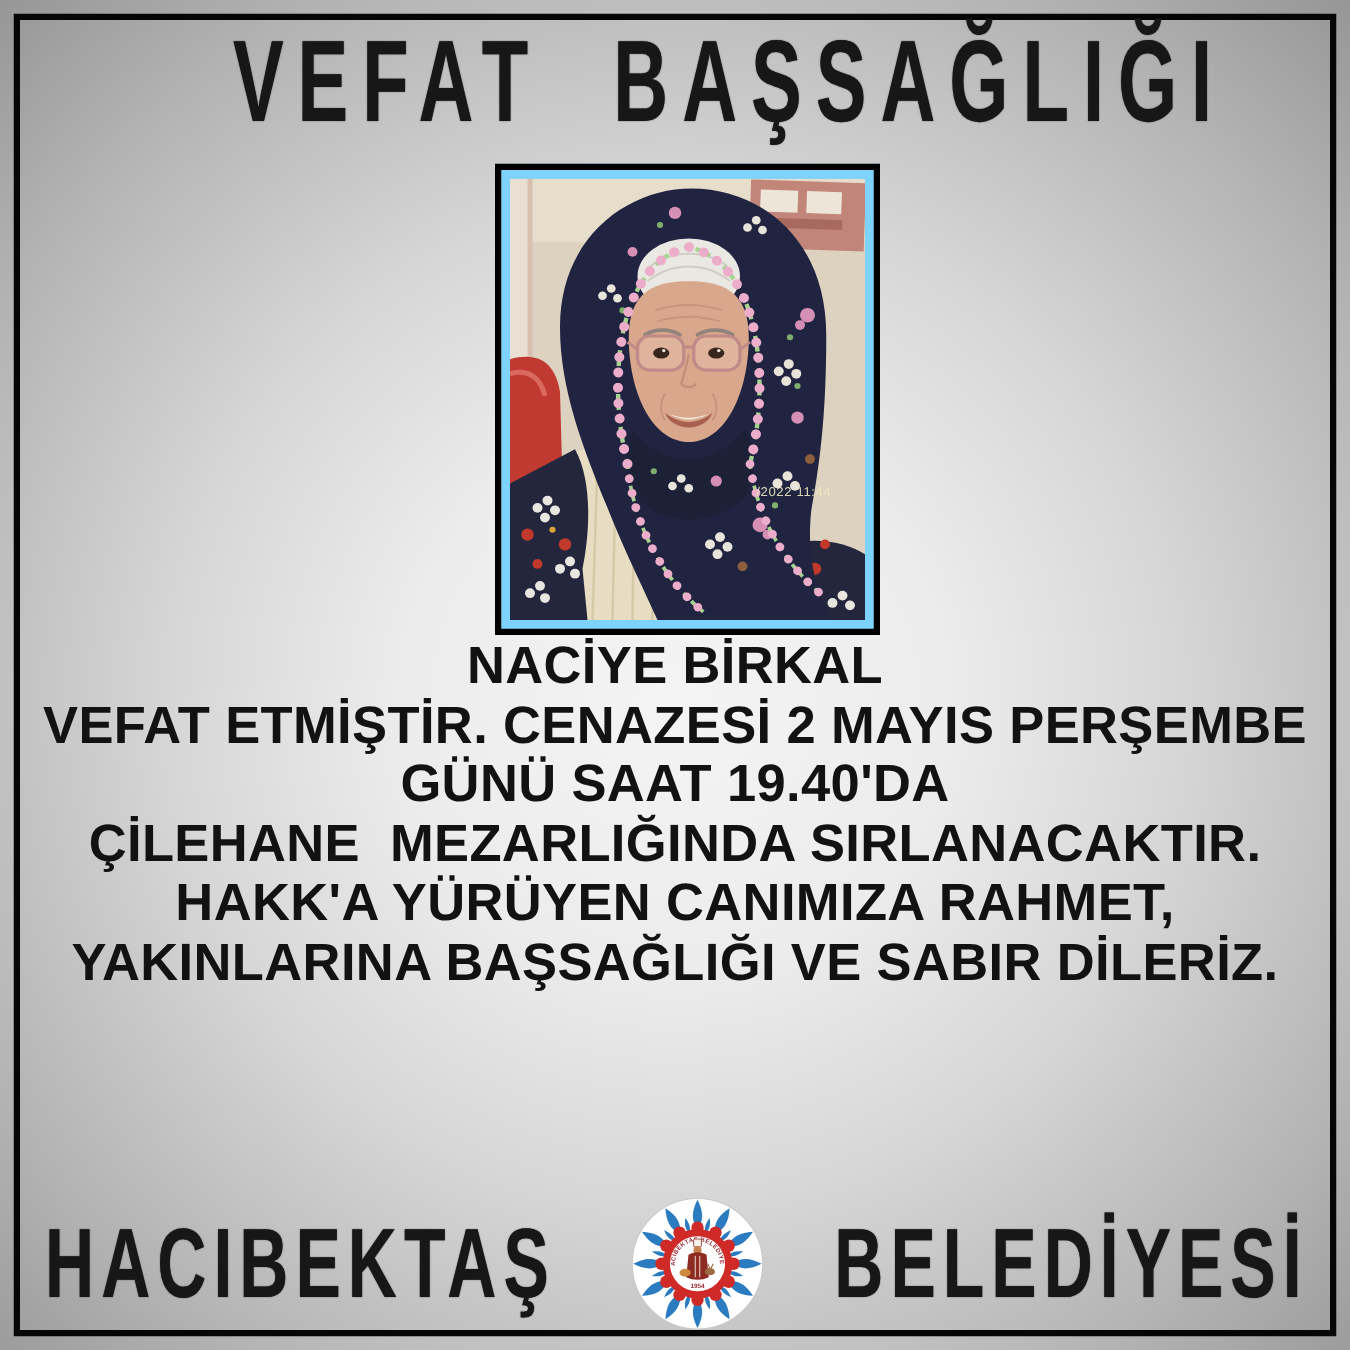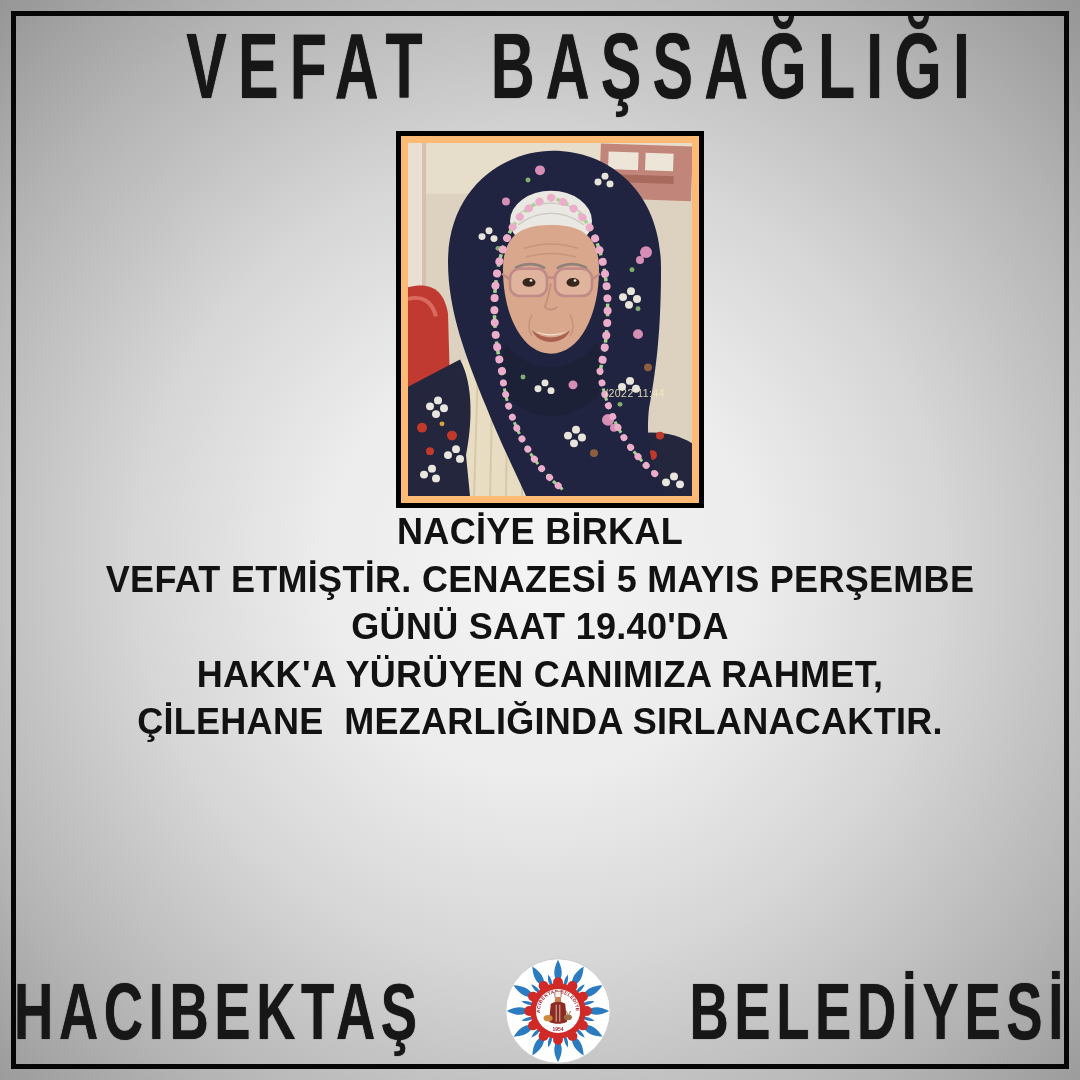--- a/index.html
+++ b/index.html
@@ -23,37 +23,37 @@
     text-shadow: 0 0 1px #2a2a2a;
     transform: scale(0.80, 1.22);
     transform-origin:center;
   }
   .title-line { top:22px;text-align:right; }
   .title-line .grunge { font-size:76px; letter-spacing:14px; word-spacing:36px; }
 
   
   .photo-frame {
     position:absolute; left:396px; top:131px; width:308px; height:377px;
-    background:#fdba74; border:5px solid #000000; padding:7px;
+    background:#7dd3fc; border:5px solid #000000; padding:7px;
   }
   .photo-frame svg { display:block; width:100%; height:100%; }
 
   
   .announce {
     position:absolute; top:508px; left:30px; right:30px;
     text-align:center;
-    font-weight:bold; font-size:36px; line-height:47.5px;
+    font-weight:bold; font-size:42px; line-height:47.5px;
     letter-spacing:0.3px; color:#121212;
   }
   .announce div { white-space:pre-wrap; }
 
   
   .footer {
     position:absolute; left:17px; right:17px; bottom:16px; height:106px;
-    display:flex; align-items:center; justify-content:center; gap:30px;
+    display:flex; align-items:center; justify-content:center; gap:8px;
   }
   .footer .grunge { font-size:68px; letter-spacing:7px; transform:scale(0.80,1.16); }
   .seal { width:108px; height:108px; flex:0 0 auto; }
 </style>
 </head>
 <body>
 
 <div class="frame"></div>
 
 <div class="grunge-line title-line">
@@ -234,24 +234,25 @@
       <path d="M192,234 C198,278 218,314 250,342" stroke="#a6d490" stroke-width="3" stroke-dasharray="4 5"></path>
       <path d="M192,234 C198,278 218,314 250,342" stroke="#ecadcb" stroke-width="7" stroke-dasharray="0.1 12" stroke-linecap="round"></path>
     </g>
 
     <text x="197" y="260" font-size="10.5" font-family="Liberation Sans, sans-serif" fill="#efe9c0" opacity="0.9" letter-spacing="0.5">/2022 11:44</text>
   </svg>
 </div>
 
 <div class="announce">
   <div>NACİYE BİRKAL</div>
-  <div>VEFAT ETMİŞTİR. CENAZESİ 5 MAYIS PERŞEMBE</div>
+  <div>VEFAT ETMİŞTİR. CENAZESİ 2 MAYIS PERŞEMBE</div>
   <div>GÜNÜ SAAT 19.40'DA</div>
+  <div>ÇİLEHANE  MEZARLIĞINDA SIRLANACAKTIR.</div>
   <div>HAKK'A YÜRÜYEN CANIMIZA RAHMET,</div>
-  <div>ÇİLEHANE  MEZARLIĞINDA SIRLANACAKTIR.</div>
+  <div>YAKINLARINA BAŞSAĞLIĞI VE SABIR DİLERİZ.</div>
 </div>
 
 <div class="footer">
   <span class="grunge">HACIBEKTAŞ</span>
 
   <svg class="seal" viewBox="0 0 120 120">
     <circle cx="60" cy="60" r="58" fill="#ffffff" stroke="#c9c9c9" stroke-width="1"></circle>
 
     <g fill="#2b7bc0">
       <g id="ray">

